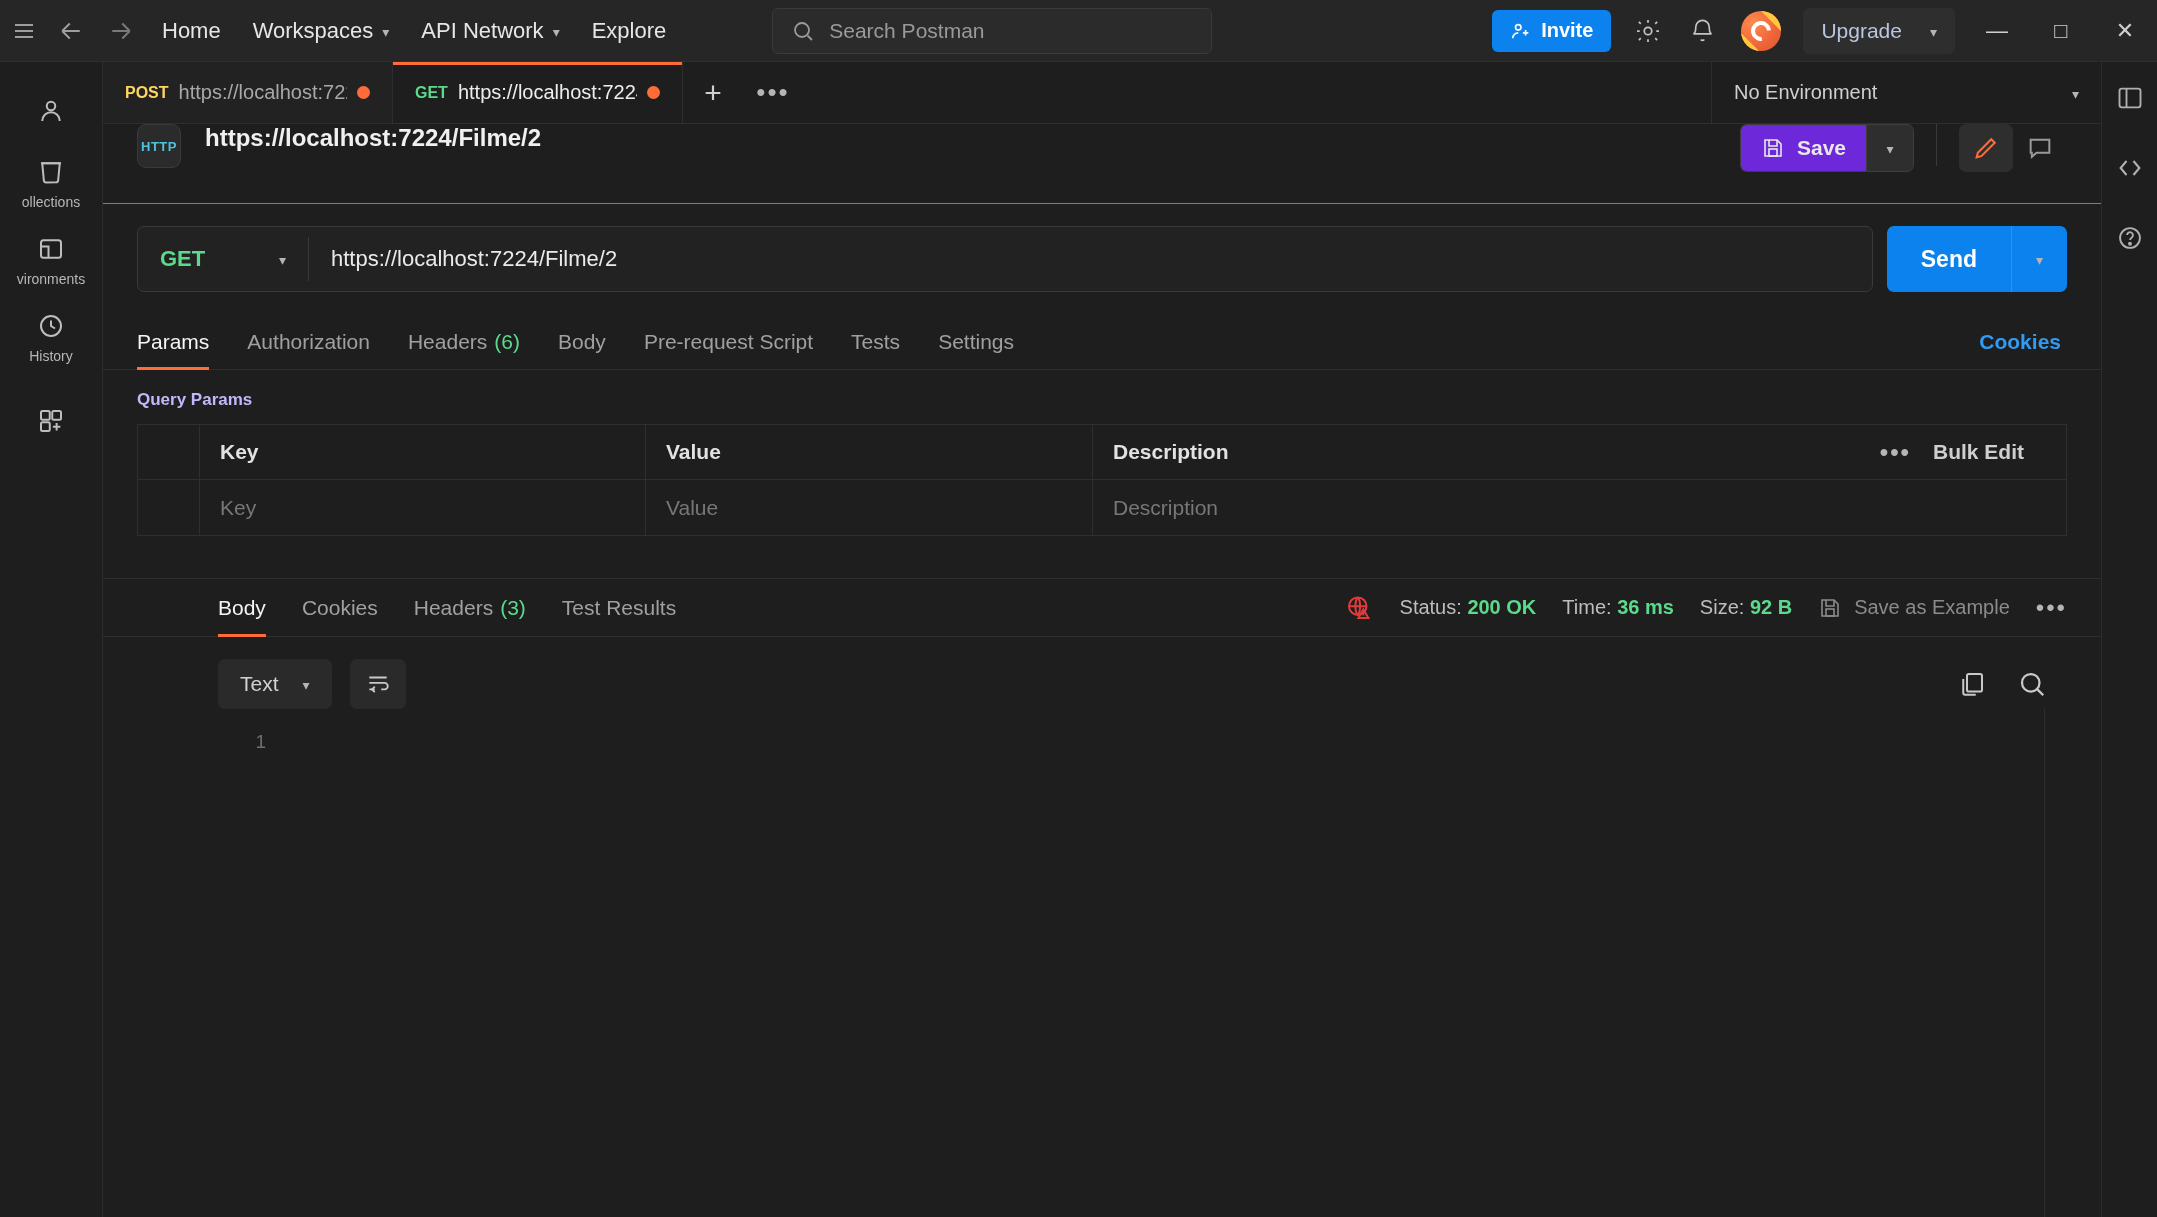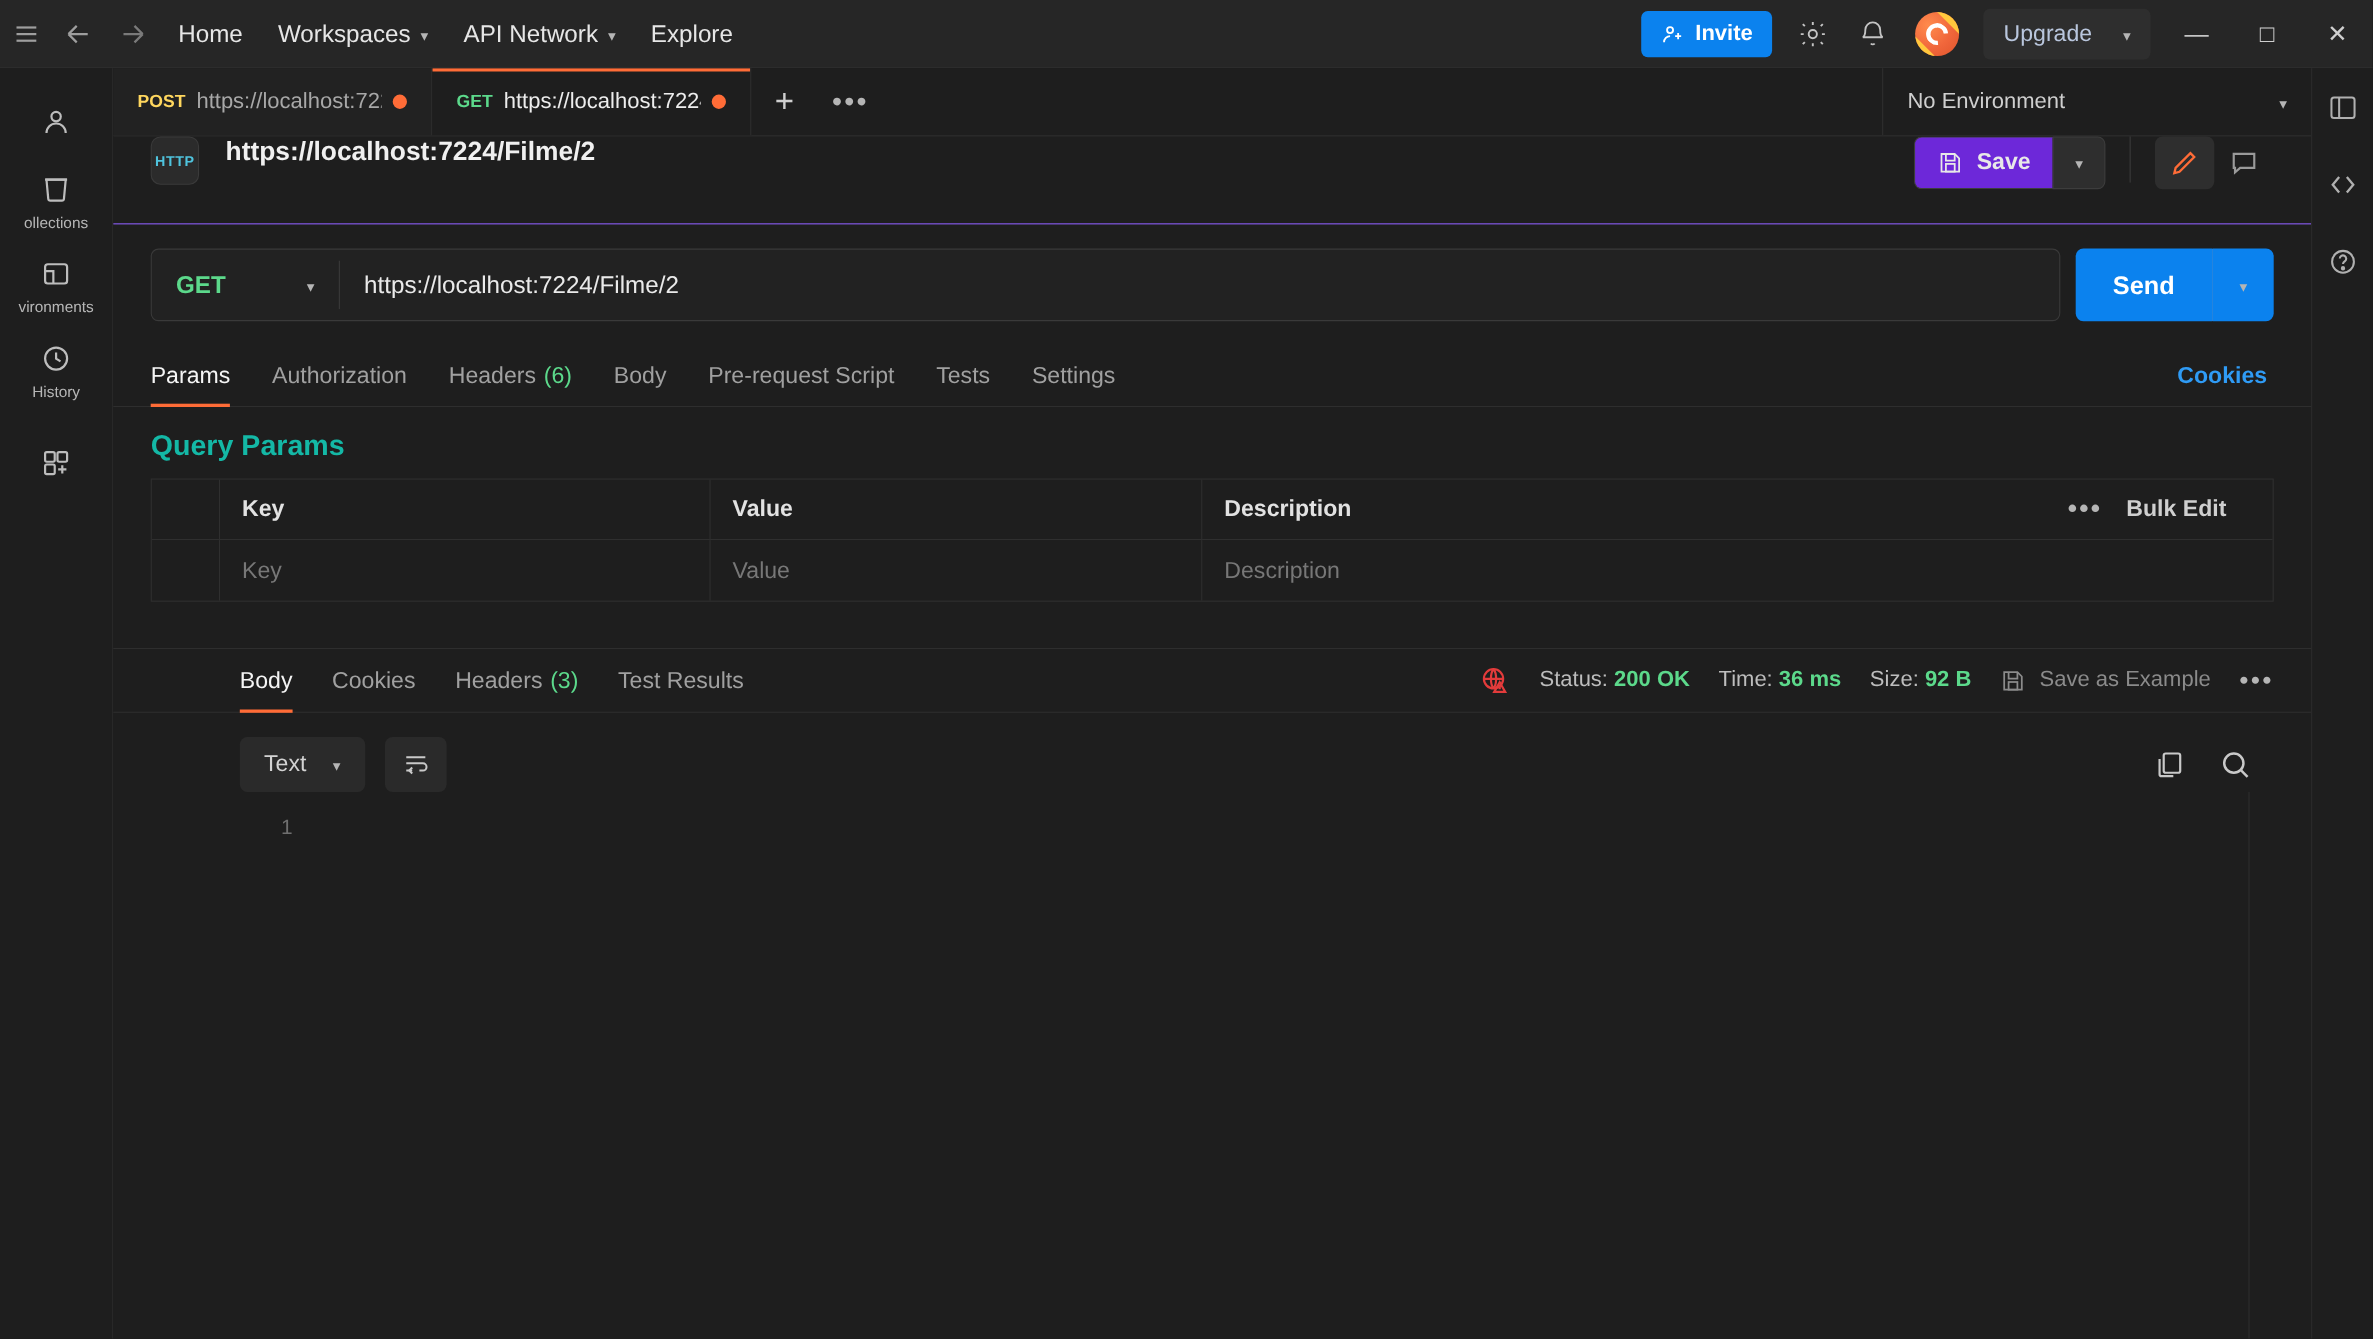--- a/index.html
+++ b/index.html
@@ -151,21 +151,21 @@
                display:flex;align-items:center;justify-content:center;color:#fff;font-size:17px;}
 
   
   .reqtabs { display:flex; align-items:center; padding: 0 34px; margin-top:22px; border-bottom:1px solid #2e2e2e; height:56px;}
   .rq { font-size:21px; color:#a0a0a0; margin-right:38px; height:56px; display:flex; align-items:center; gap:7px; position:relative;}
   .rq.active { color:#f5f5f5; }
   .rq.active::after { content:""; position:absolute; left:0; right:0; bottom:0; height:3px; background:#ff6c37; }
   .cnt { color:#5cd98b; }
   .cookies-link { margin-left:auto; color:#2f9bf5; font-size:21px; font-weight:bold; margin-right: 6px;}
 
-  .qp-title { padding: 20px 34px 14px; font-size:26px; font-weight:bold; color:#14b8a6; }
+  .qp-title { padding: 20px 34px 14px; font-size:17px; font-weight:bold; color:#c4b5fd; }
 
   
   .ptable { margin: 0 34px; border:1px solid #2f2f2f; }
   .prow { display:flex; border-bottom:1px solid #2f2f2f; height:55px; align-items:center; }
   .prow:last-child { border-bottom:none; }
   .pc-check { width:62px; flex:0 0 62px; border-right:1px solid #2f2f2f; height:55px; }
   .pc { padding: 0 20px; font-size:21px; border-right:1px solid #2f2f2f; height:55px; display:flex; align-items:center; }
   .pc.key { width:446px; flex:0 0 446px; }
   .pc.val { width:447px; flex:0 0 447px; }
   .pc.desc { flex:1 1 auto; border-right:none; }
@@ -231,20 +231,29 @@
       <span class="caret">▾</span>
     </div>
     <div class="navitem">
       <span>API Network</span>
       <span class="caret">▾</span>
     </div>
     <div class="navitem">
       <span>Explore</span>
     </div>
 
+    <div class="searchwrap">
+      <div class="searchbox">
+        <svg width="24" height="24" viewBox="0 0 24 24" fill="none" stroke="#9a9a9a" stroke-width="1.8">
+          <circle cx="11" cy="11" r="7"></circle>
+            <path d="M16.5 16.5L21 21"></path>
+        </svg>
+        <span class="ph">Search Postman</span>
+      </div>
+    </div>
 
     <div class="spacer"></div>
 
     <div class="invite-btn">
       <svg width="22" height="22" viewBox="0 0 24 24" fill="none" stroke="#fff" stroke-width="1.8">
         <circle cx="9" cy="8" r="3"></circle>
           <path d="M3 20c0-3.3 2.7-6 6-6"></path>
           <path d="M17 11v6M14 14h6"></path>
       </svg>
       <span>Invite</span>

